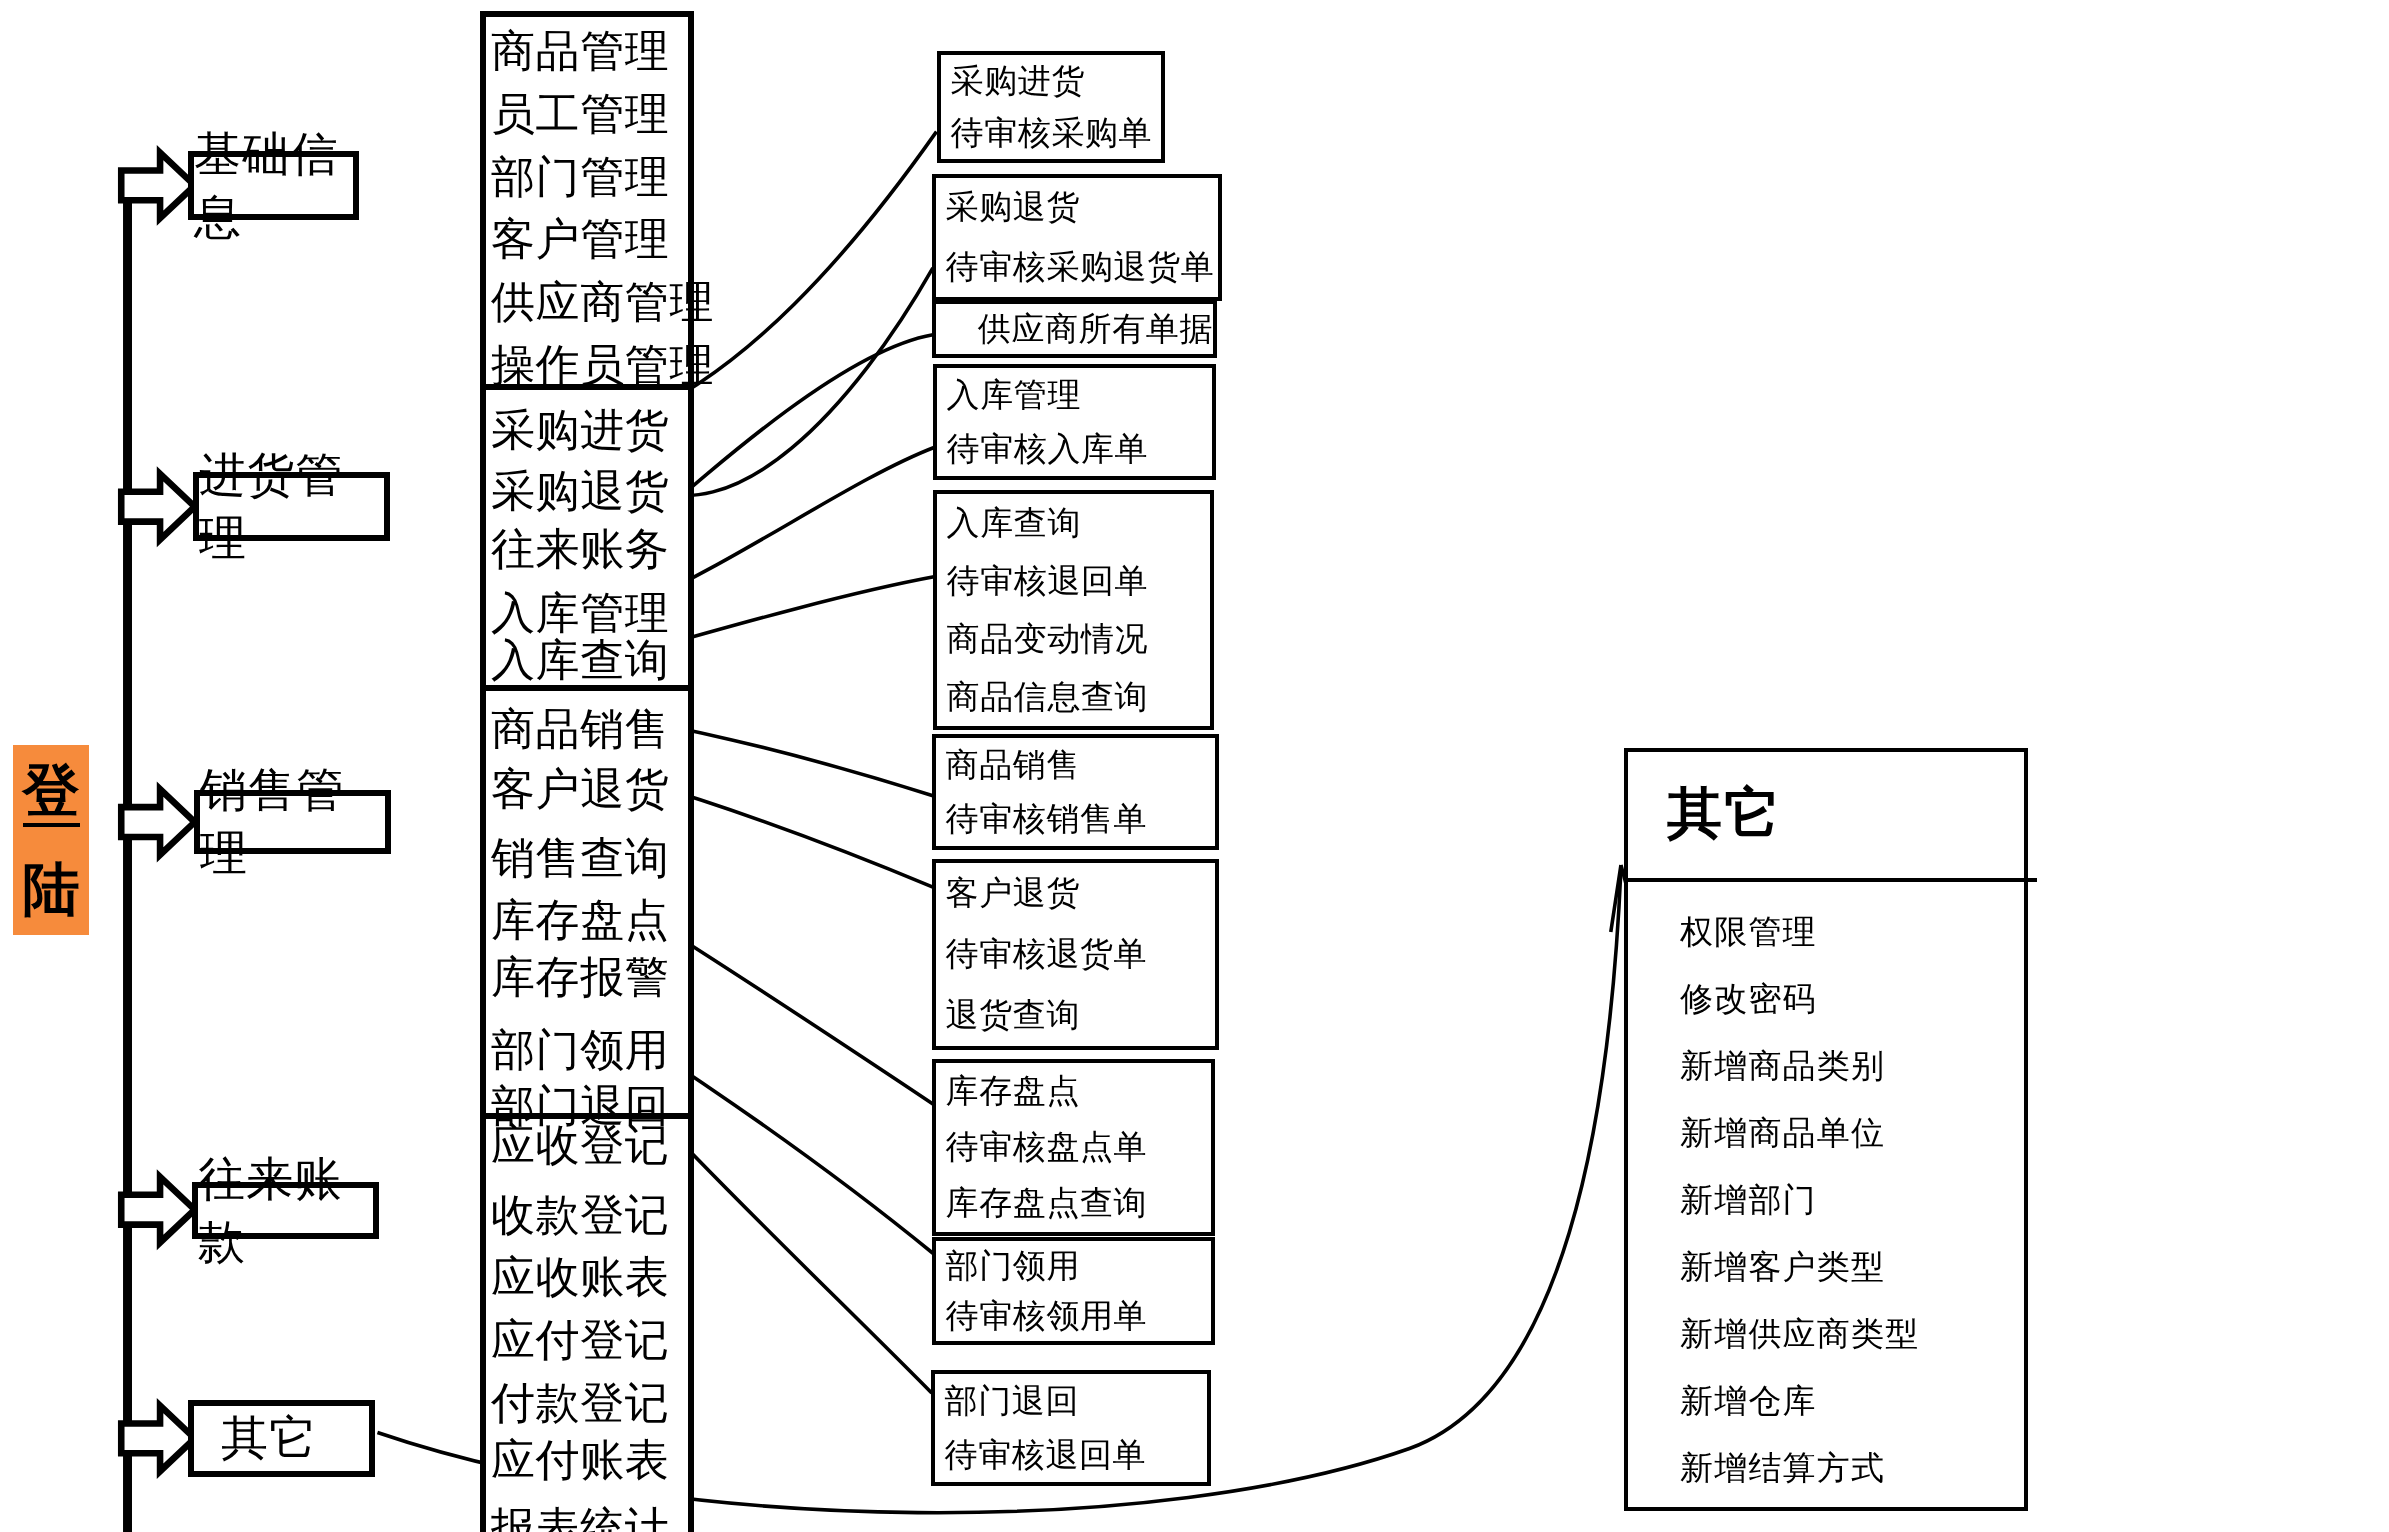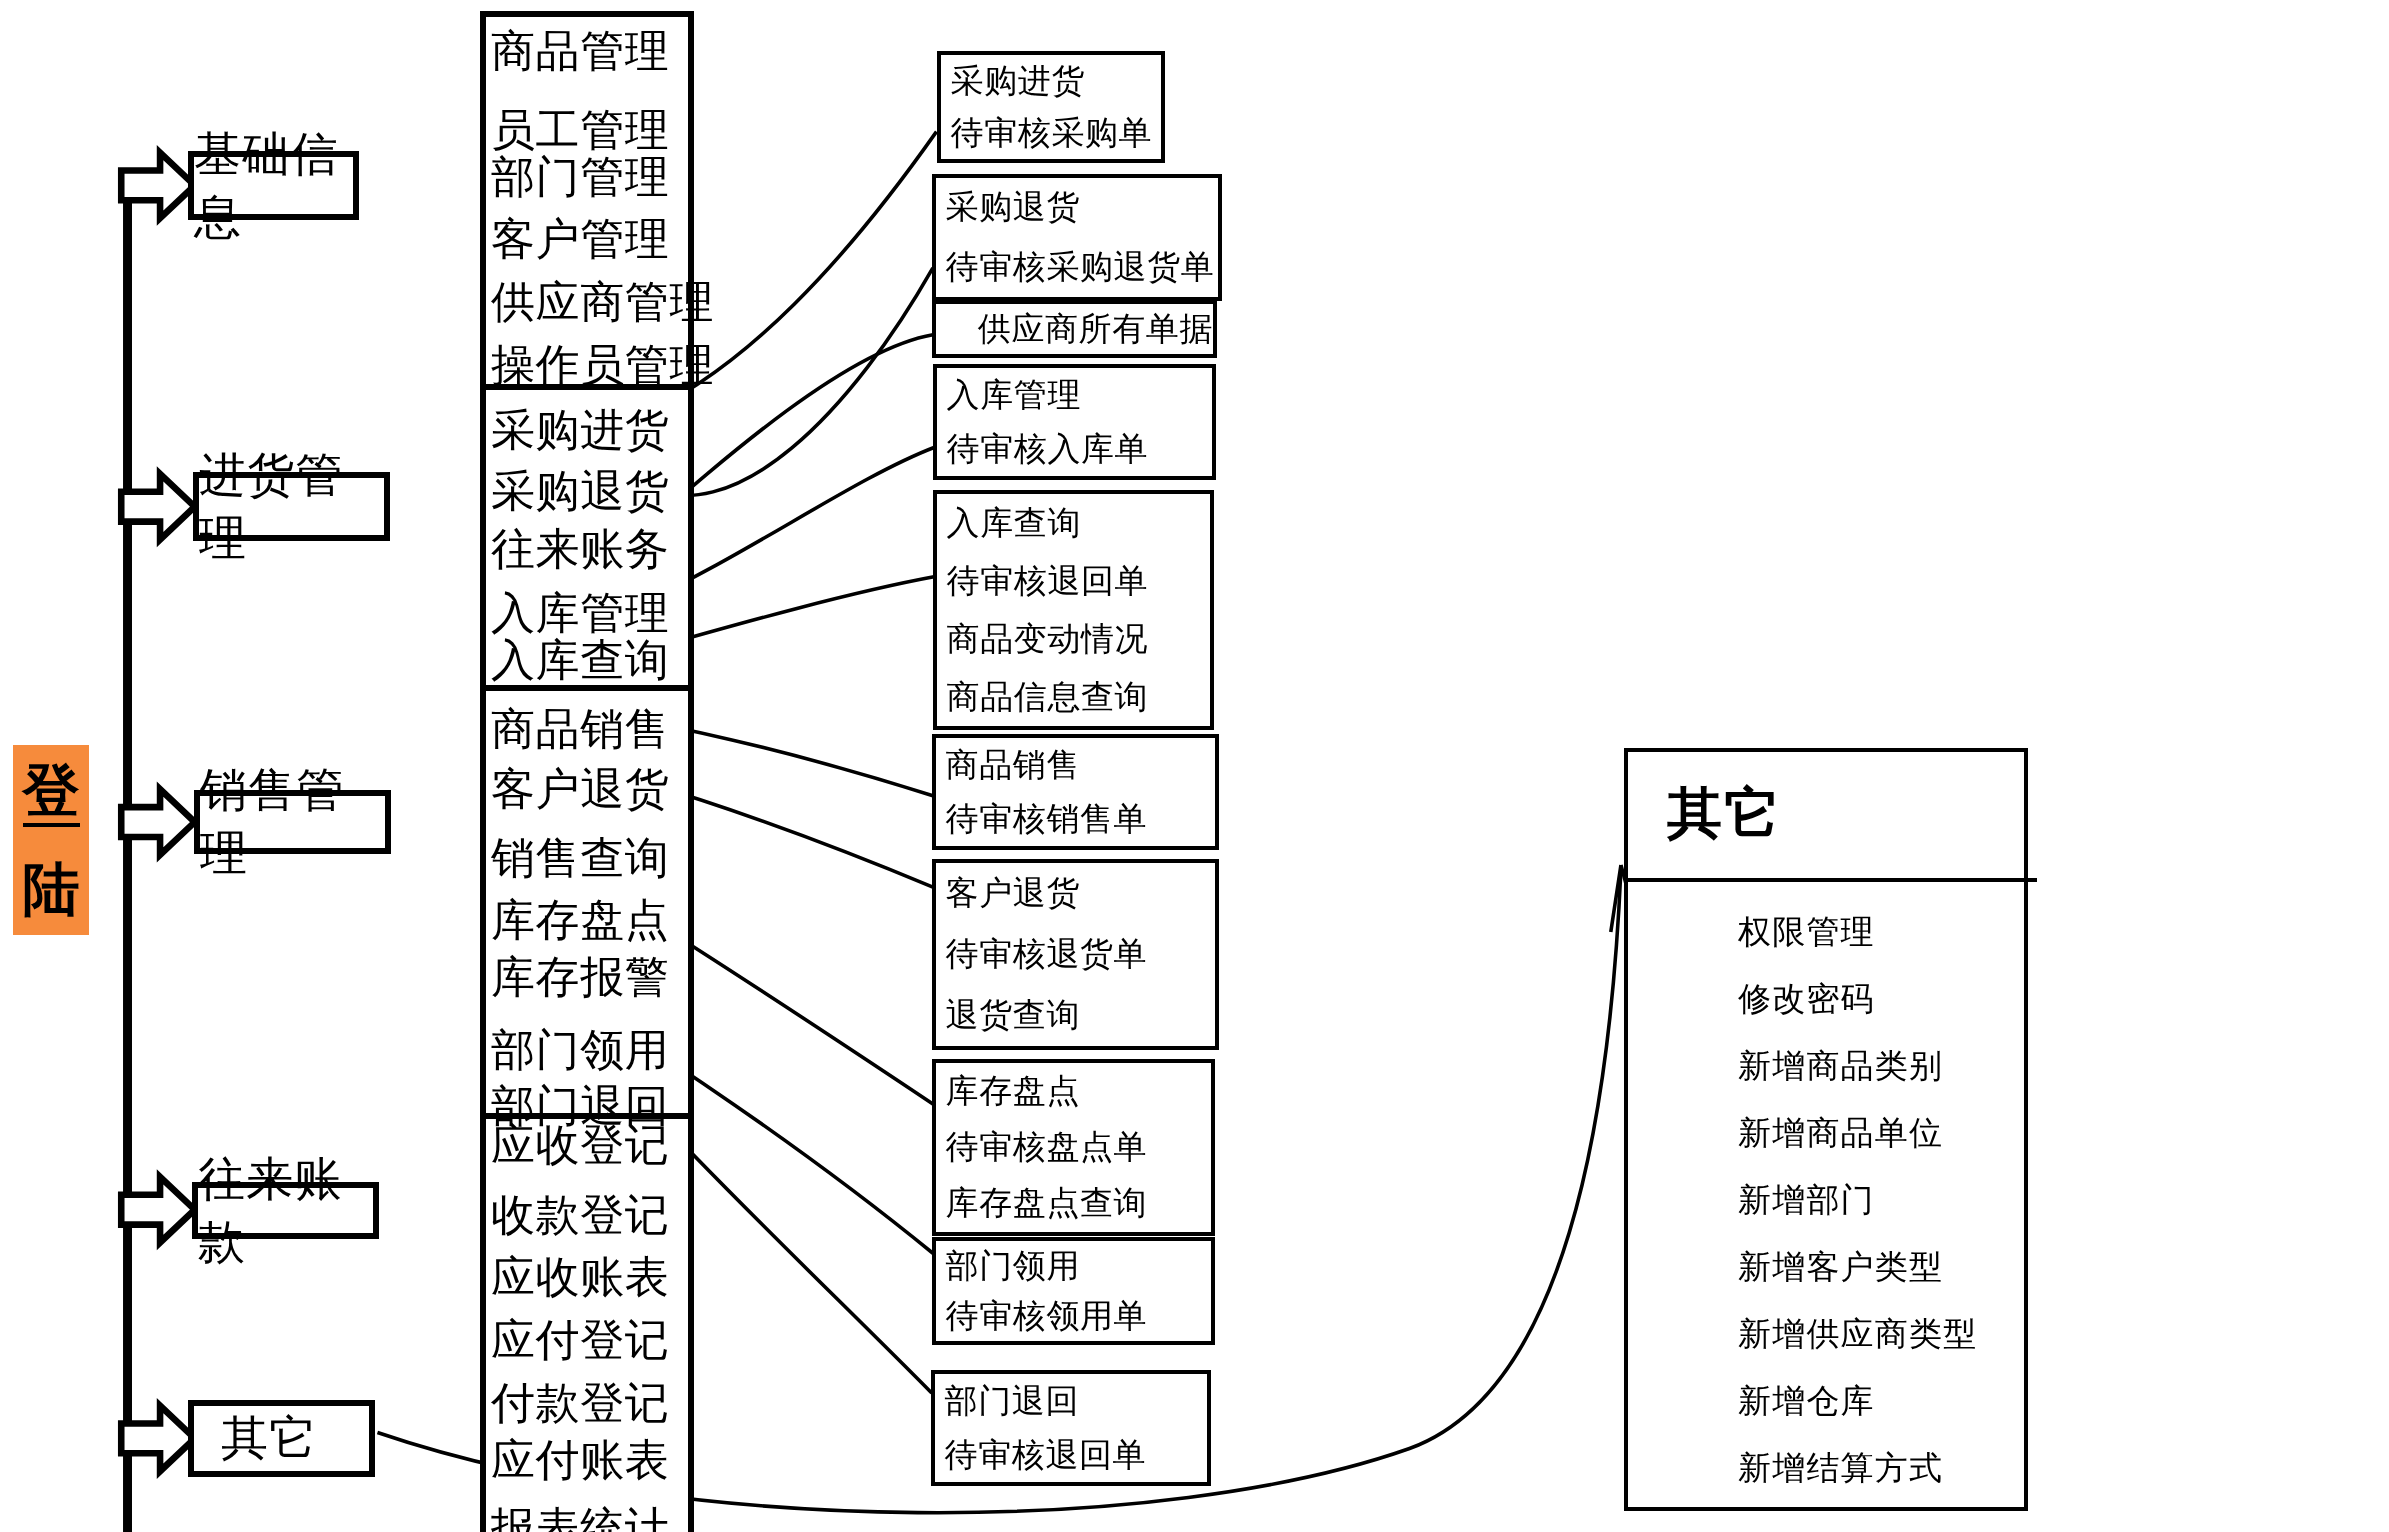--- a/index.html
+++ b/index.html
@@ -15,21 +15,21 @@
   #menubox{position:absolute;left:480px;top:10.8px;width:214px;height:1553px;border:6.6px solid #000;box-sizing:border-box;background:#fff;}
   .menu-divider{position:absolute;left:480px;width:214px;height:6px;background:#000;}
   .menu-item{position:absolute;left:491px;height:39px;font-size:44px;letter-spacing:0.6px;white-space:nowrap;}
   .dbox{position:absolute;border:4.8px solid #000;background:#fff;box-sizing:border-box;display:flex;
         flex-direction:column;justify-content:space-around;padding-left:9.6px;}
   .dline{font-size:33px;letter-spacing:0.6px;white-space:nowrap;}
   #otherbox{position:absolute;left:1624px;top:748px;width:404px;height:763px;border:4.8px solid #000;box-sizing:border-box;background:#fff;}
   #otherhead{position:absolute;left:1624px;top:748px;width:404px;height:131px;display:flex;align-items:center;
              padding-left:43px;box-sizing:border-box;font-size:55px;font-weight:bold;letter-spacing:2.4px;}
   #otherdivider{position:absolute;left:1624px;top:878px;width:413px;height:4.2px;background:#000;}
-  #otheritems{position:absolute;left:1738px;top:899px;width:358px;}
+  #otheritems{position:absolute;left:1680px;top:899px;width:358px;}
   .oitem{height:67px;display:flex;align-items:center;font-size:33px;letter-spacing:1.2px;white-space:nowrap;}
 </style>
 </head>
 <body>
 
 <div id="canvas">
 
   <svg id="wires" viewBox="0 0 4000 2566">
 
     <rect x="206" y="285" width="15" height="2281" fill="#000"></rect>
@@ -68,21 +68,21 @@
   <div class="flowbox" style="left:194px;top:790px;width:197px;height:64px;">销售管理</div>
   <div class="flowbox" style="left:192px;top:1182px;width:187px;height:57px;">往来账款</div>
   <div class="flowbox leftpad" style="left:188px;top:1400px;width:187px;height:77px;">其它</div>
 
   <div id="menubox"></div>
   <div class="menu-divider" style="top:384px;"></div>
   <div class="menu-divider" style="top:685px;"></div>
   <div class="menu-divider" style="top:1113px;"></div>
   <div id="menu-items">
       <div class="menu-item" style="top: 22px;">商品管理</div>
-      <div class="menu-item" style="top: 101px;">员工管理</div>
+      <div class="menu-item" style="top: 85px;">员工管理</div>
       <div class="menu-item" style="top: 148px;">部门管理</div>
       <div class="menu-item" style="top: 210px;">客户管理</div>
       <div class="menu-item" style="top: 273px;">供应商管理</div>
       <div class="menu-item" style="top: 336px;">操作员管理</div>
       <div class="menu-item" style="top: 401px;">采购进货</div>
       <div class="menu-item" style="top: 462px;">采购退货</div>
       <div class="menu-item" style="top: 520px;">往来账务</div>
       <div class="menu-item" style="top: 584px;">入库管理</div>
       <div class="menu-item" style="top: 631px;">入库查询</div>
       <div class="menu-item" style="top: 700px;">商品销售</div>

